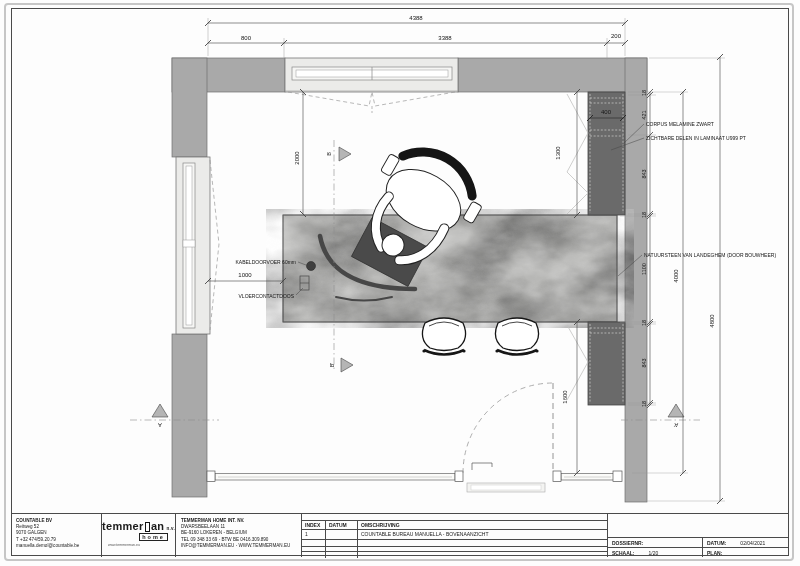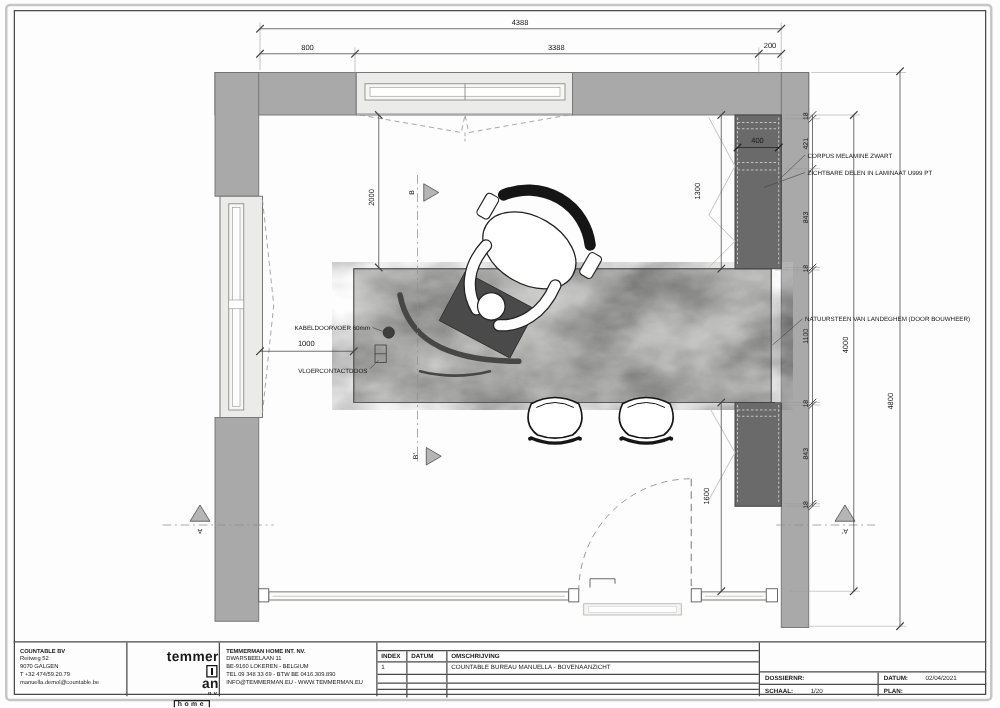--- a/index.html
+++ b/index.html
@@ -12,21 +12,21 @@
   .tb{position:absolute;left:11px;top:513px;width:778px;height:43px;border-top:1px solid #4a4a4a;box-sizing:border-box;font-size:5px;color:#1a1a1a;}
   .cell{position:absolute;top:0;height:43px;box-sizing:border-box;border-right:1px solid #4a4a4a;}
   .cell-company{left:0;width:91px;padding:4px 3px 0 5px;font-size:4.6px;line-height:1.35;}
   .cell-logo{left:91px;width:74px;}
   .cell-firm{left:165px;width:126px;padding:4px 3px 0 5px;font-size:4.6px;line-height:1.35;}
   .cell-table{left:291px;width:306px;}
   .cell-meta{left:597px;width:181px;border-right:none;}
   .bold{font-weight:bold;}
   
   .logo{padding-top:7px;text-align:center;}
-  .logo-line{display:flex;align-items:flex-end;justify-content:center;font-weight:bold;font-size:11px;letter-spacing:.3px;line-height:1;flex-direction:column;}
+  .logo-line{display:flex;align-items:flex-end;justify-content:center;font-weight:bold;font-size:11px;letter-spacing:.3px;line-height:1;}
   .logo-m{display:inline-block;width:9px;height:10px;border:1.2px solid #111;margin:0 1px;background:repeating-linear-gradient(90deg,#111 0 1.3px,transparent 1.3px 2.9px);background-clip:content-box;padding:1px;box-sizing:border-box;}
   .logo-nv{font-size:4.5px;font-weight:bold;margin-left:2px;padding-bottom:1px;}
   .logo-home{font-size:5.5px;font-weight:bold;letter-spacing:2px;border:0.8px solid #222;display:inline-block;padding:0 2px;margin-left:30px;margin-top:1px;}
   .logo-url{font-size:3.5px;color:#555;text-align:left;padding-left:6px;margin-top:2px;}
   
   .itable{position:absolute;left:0;top:6px;width:100%;box-sizing:border-box;border-top:1px solid #4a4a4a;}
   .irow{display:flex;border-bottom:1px solid #4a4a4a;box-sizing:border-box;}
   .ic{box-sizing:border-box;border-right:1px solid #4a4a4a;padding:1px 0 0 3px;overflow:hidden;white-space:nowrap;}
   .ic1{width:24px;}.ic2{width:32px;}.ic3{flex:1;border-right:none;}
   .ih{font-weight:bold;}

